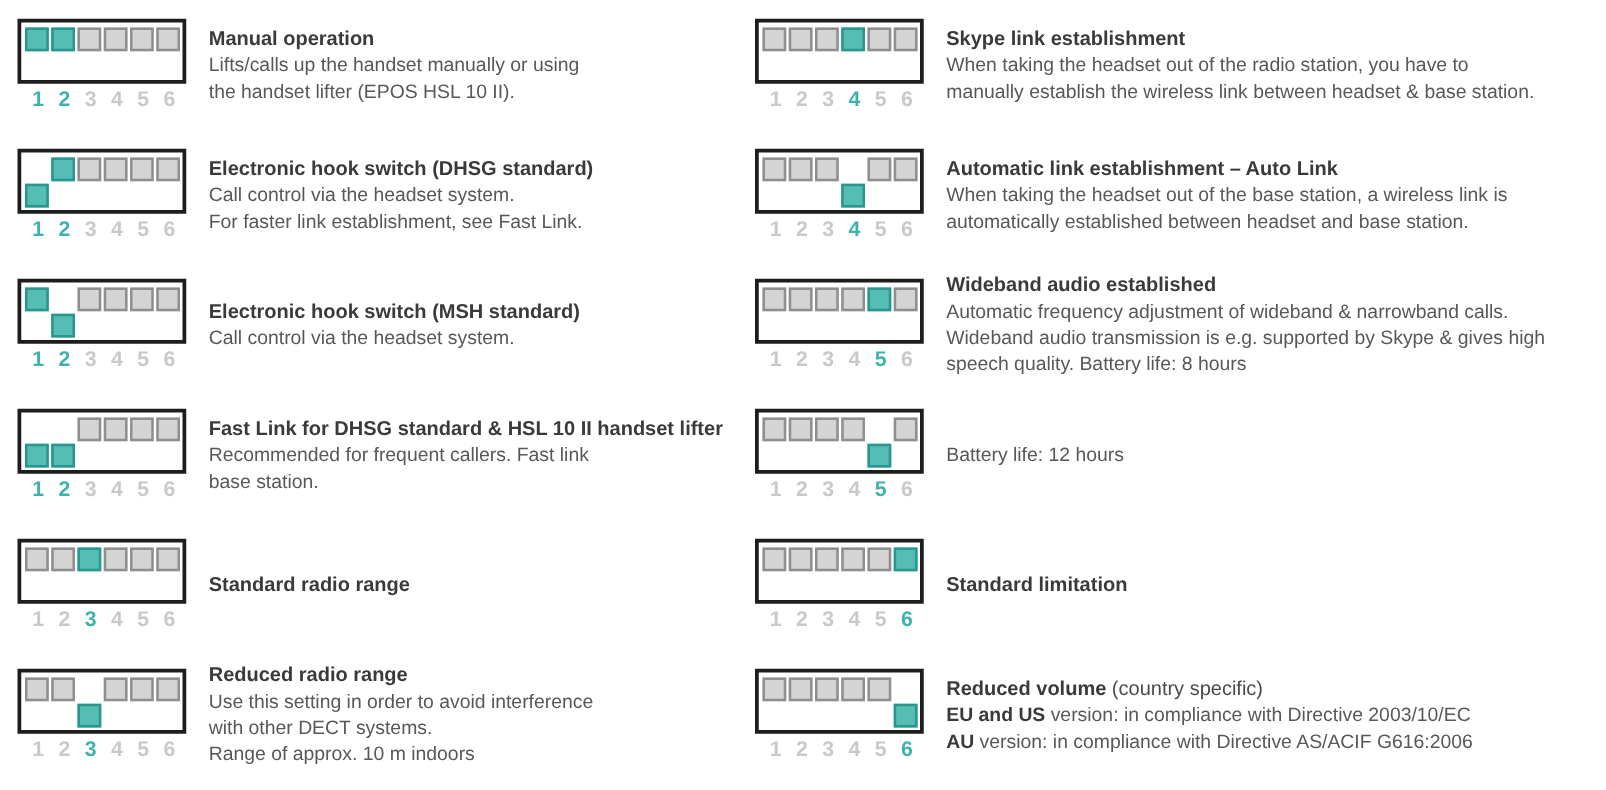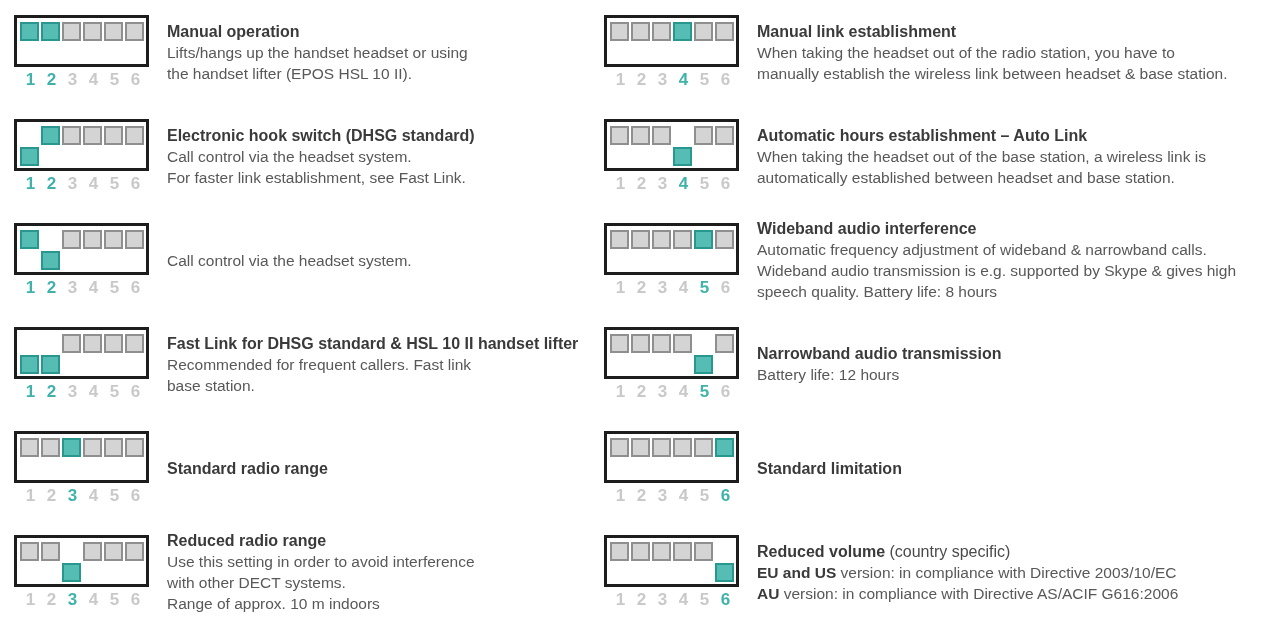--- a/index.html
+++ b/index.html
@@ -63,21 +63,21 @@
             <span class="num active">1</span>
             <span class="num active">2</span>
             <span class="num">3</span>
             <span class="num">4</span>
             <span class="num">5</span>
             <span class="num">6</span>
           </div>
         </div>
         <div class="text">
           <div class="title"><span>Manual operation</span></div>
-          <div class="body-line"><span>Lifts/hangs up the handset headset or using</span></div>
+          <div class="body-line"><span>Lifts/calls up the handset manually or using</span></div>
           <div class="body-line"><span>the handset lifter (EPOS HSL 10 II).</span></div>
         </div>
       </div>
       <div class="row">
         <div class="diagram">
           <div class="switch-box">
             <div class="sq on down" style="left: 3px;"></div>
             <div class="sq on up" style="left: 24px;"></div>
             <div class="sq off up" style="left: 45px;"></div>
             <div class="sq off up" style="left: 66px;"></div>
@@ -112,20 +112,21 @@
           <div class="numbers">
             <span class="num active">1</span>
             <span class="num active">2</span>
             <span class="num">3</span>
             <span class="num">4</span>
             <span class="num">5</span>
             <span class="num">6</span>
           </div>
         </div>
         <div class="text">
+          <div class="title"><span>Electronic hook switch (MSH standard)</span></div>
           <div class="body-line"><span>Call control via the headset system.</span></div>
         </div>
       </div>
       <div class="row">
         <div class="diagram">
           <div class="switch-box">
             <div class="sq on down" style="left: 3px;"></div>
             <div class="sq on down" style="left: 24px;"></div>
             <div class="sq off up" style="left: 45px;"></div>
             <div class="sq off up" style="left: 66px;"></div>
@@ -211,21 +212,21 @@
           <div class="numbers">
             <span class="num">1</span>
             <span class="num">2</span>
             <span class="num">3</span>
             <span class="num active">4</span>
             <span class="num">5</span>
             <span class="num">6</span>
           </div>
         </div>
         <div class="text">
-          <div class="title"><span>Manual link establishment</span></div>
+          <div class="title"><span>Skype link establishment</span></div>
           <div class="body-line"><span>When taking the headset out of the radio station, you have to</span></div>
           <div class="body-line"><span>manually establish the wireless link between headset &amp; base station.</span></div>
         </div>
       </div>
       <div class="row">
         <div class="diagram">
           <div class="switch-box">
             <div class="sq off up" style="left: 3px;"></div>
             <div class="sq off up" style="left: 24px;"></div>
             <div class="sq off up" style="left: 45px;"></div>
@@ -236,21 +237,21 @@
           <div class="numbers">
             <span class="num">1</span>
             <span class="num">2</span>
             <span class="num">3</span>
             <span class="num active">4</span>
             <span class="num">5</span>
             <span class="num">6</span>
           </div>
         </div>
         <div class="text">
-          <div class="title"><span>Automatic hours establishment – Auto Link</span></div>
+          <div class="title"><span>Automatic link establishment – Auto Link</span></div>
           <div class="body-line"><span>When taking the headset out of the base station, a wireless link is</span></div>
           <div class="body-line"><span>automatically established between headset and base station.</span></div>
         </div>
       </div>
       <div class="row">
         <div class="diagram">
           <div class="switch-box">
             <div class="sq off up" style="left: 3px;"></div>
             <div class="sq off up" style="left: 24px;"></div>
             <div class="sq off up" style="left: 45px;"></div>
@@ -261,21 +262,21 @@
           <div class="numbers">
             <span class="num">1</span>
             <span class="num">2</span>
             <span class="num">3</span>
             <span class="num">4</span>
             <span class="num active">5</span>
             <span class="num">6</span>
           </div>
         </div>
         <div class="text">
-          <div class="title"><span>Wideband audio interference</span></div>
+          <div class="title"><span>Wideband audio established</span></div>
           <div class="body-line"><span>Automatic frequency adjustment of wideband &amp; narrowband calls.</span></div>
           <div class="body-line"><span>Wideband audio transmission is e.g. supported by Skype &amp; gives high</span></div>
           <div class="body-line"><span>speech quality. Battery life: 8 hours</span></div>
         </div>
       </div>
       <div class="row">
         <div class="diagram">
           <div class="switch-box">
             <div class="sq off up" style="left: 3px;"></div>
             <div class="sq off up" style="left: 24px;"></div>
@@ -287,21 +288,20 @@
           <div class="numbers">
             <span class="num">1</span>
             <span class="num">2</span>
             <span class="num">3</span>
             <span class="num">4</span>
             <span class="num active">5</span>
             <span class="num">6</span>
           </div>
         </div>
         <div class="text">
-          <div class="title"><span>Narrowband audio transmission</span></div>
           <div class="body-line"><span>Battery life: 12 hours</span></div>
         </div>
       </div>
       <div class="row">
         <div class="diagram">
           <div class="switch-box">
             <div class="sq off up" style="left: 3px;"></div>
             <div class="sq off up" style="left: 24px;"></div>
             <div class="sq off up" style="left: 45px;"></div>
             <div class="sq off up" style="left: 66px;"></div>

